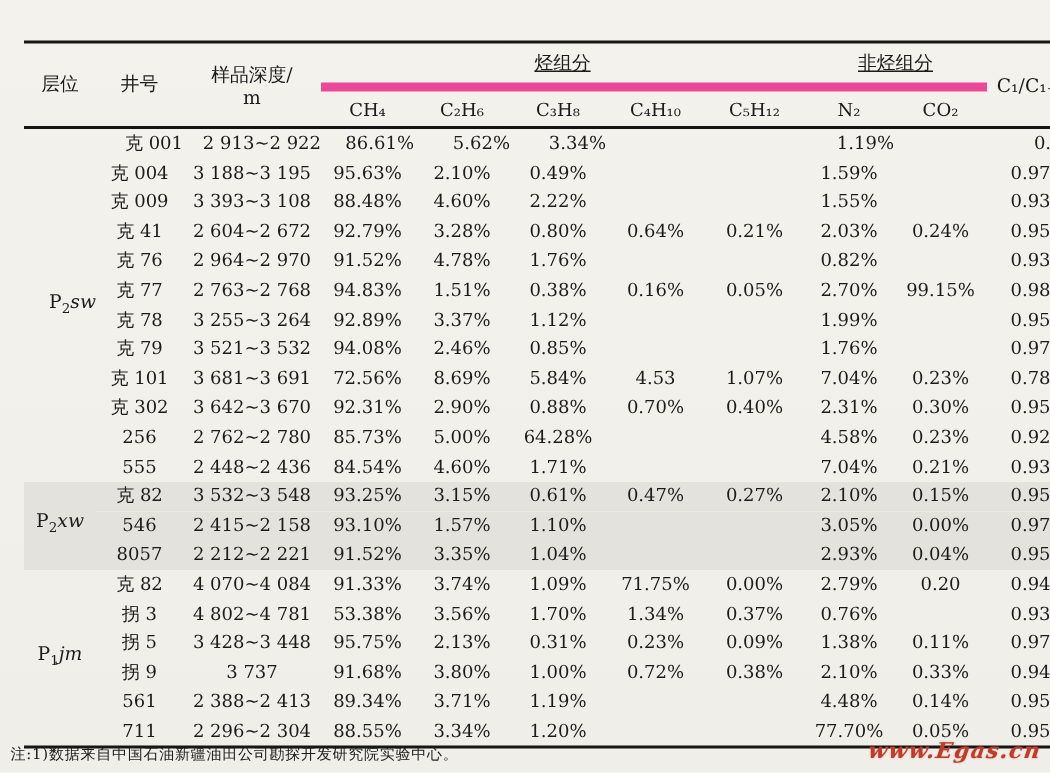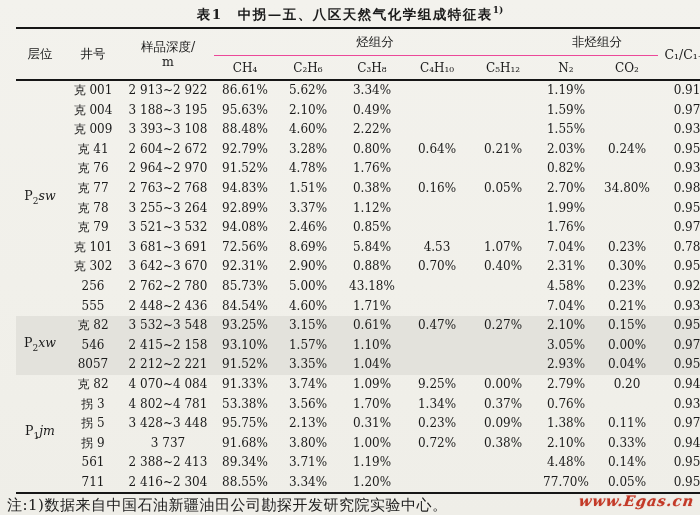--- a/index.html
+++ b/index.html
@@ -21,47 +21,44 @@
     border-top:2px solid #161616;
     border-bottom:2px solid #161616;
   }
   th,td{
     margin:0;padding:0;text-align:center;vertical-align:middle;
     font-weight:normal;font-size:12px;white-space:nowrap;overflow:hidden;
   }
   .hrow1 th{height:26px;font-size:12.5px;}
   .hrow2 th{height:23px;}
   th[rowspan="2"]{height:auto;}
-  .group-h{border-bottom:1px solid #ec4899;}
+  .group-h{border-bottom:6px solid #ec4899;text-decoration:underline;}
   .depth-h{white-space:pre-line;line-height:1.2;}
   tbody td{height:19.6px;line-height:19.6px;}
-  tbody tr:first-child>td{border-top:2px solid #161616;}
+  tbody tr:first-child>td{border-top:2px solid #161616;text-align:right;}
   tr.shaded>td{background:#e3e2dc;}
   td.formation{font-size:12.5px;}
   td.formation sub{font-size:9px;}
   td.formation i{font-style:italic;}
   .note{
     position:absolute;top:496px;left:7px;
-    font-size:15px;letter-spacing:0.5px;white-space:nowrap;
+    font-size:10px;letter-spacing:0.5px;white-space:nowrap;
   }
   .watermark{
     position:absolute;top:492px;right:6px;
     font-size:14.5px;font-style:italic;font-weight:bold;
     color:#c33a28;letter-spacing:1px;transform:skewX(-8deg);
     text-shadow:0 0 1px rgba(195,58,40,.55);
   }
 </style>
 </head>
 <body>
 
 <div class="page">
 
-  <div class="title">
-    <span>表1　中拐—五、八区天然气化学组成特征表</span><sup>1)</sup>
-  </div>
 
   <table>
     <colgroup>
       <col style="width:48px">
         <col style="width:58px">
         <col style="width:92px">
       <col style="width:62px">
         <col style="width:64px">
         <col style="width:64px">
       <col style="width:66px">
@@ -154,21 +151,21 @@
         </tr>
         <tr>
           <td>克 77</td>
           <td>2 763~2 768</td>
           <td>94.83%</td>
           <td>1.51%</td>
           <td>0.38%</td>
           <td>0.16%</td>
           <td>0.05%</td>
           <td>2.70%</td>
-          <td>34.80%</td>
+          <td>99.15%</td>
           <td>0.98</td>
         </tr>
         <tr>
           <td>克 78</td>
           <td>3 255~3 264</td>
           <td>92.89%</td>
           <td>3.37%</td>
           <td>1.12%</td>
           <td></td>
           <td></td>
@@ -210,21 +207,21 @@
           <td>0.40%</td>
           <td>2.31%</td>
           <td>0.30%</td>
           <td>0.95</td>
         </tr>
         <tr>
           <td>256</td>
           <td>2 762~2 780</td>
           <td>85.73%</td>
           <td>5.00%</td>
-          <td>43.18%</td>
+          <td>64.28%</td>
           <td></td>
           <td></td>
           <td>4.58%</td>
           <td>0.23%</td>
           <td>0.92</td>
         </tr>
         <tr>
           <td>555</td>
           <td>2 448~2 436</td>
           <td>84.54%</td>
@@ -273,21 +270,21 @@
           <td>0.04%</td>
           <td>0.95</td>
         </tr>
         <tr>
           <td rowspan="6" class="formation"><span>P</span><sub>1</sub><i>jm</i></td>
           <td>克 82</td>
           <td>4 070~4 084</td>
           <td>91.33%</td>
           <td>3.74%</td>
           <td>1.09%</td>
-          <td>9.25%</td>
+          <td>71.75%</td>
           <td>0.00%</td>
           <td>2.79%</td>
           <td>0.20</td>
           <td>0.94</td>
         </tr>
         <tr>
           <td>拐 3</td>
           <td>4 802~4 781</td>
           <td>53.38%</td>
           <td>3.56%</td>
@@ -329,21 +326,21 @@
           <td>3.71%</td>
           <td>1.19%</td>
           <td></td>
           <td></td>
           <td>4.48%</td>
           <td>0.14%</td>
           <td>0.95</td>
         </tr>
         <tr>
           <td>711</td>
-          <td>2 416~2 304</td>
+          <td>2 296~2 304</td>
           <td>88.55%</td>
           <td>3.34%</td>
           <td>1.20%</td>
           <td></td>
           <td></td>
           <td>77.70%</td>
           <td>0.05%</td>
           <td>0.95</td>
         </tr>
       </tbody>

